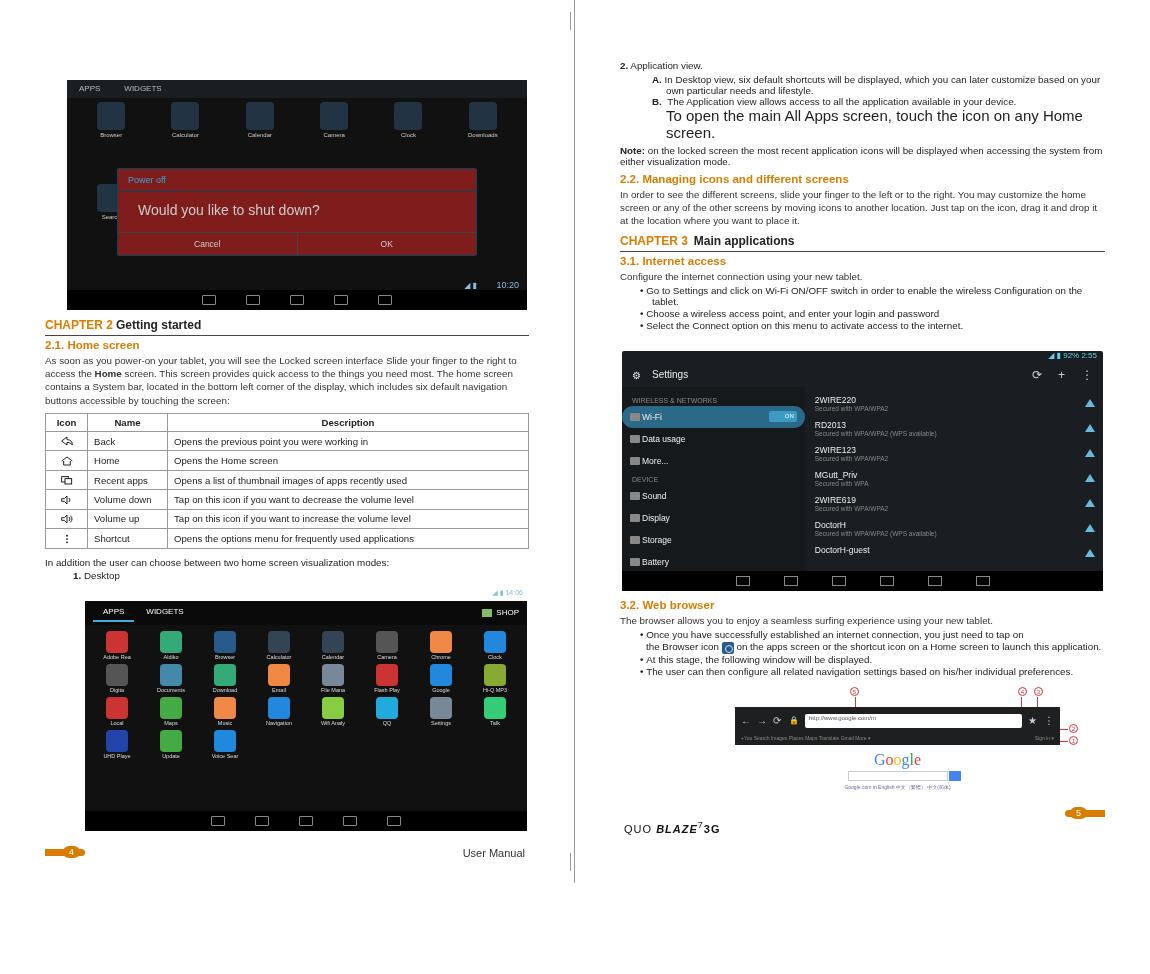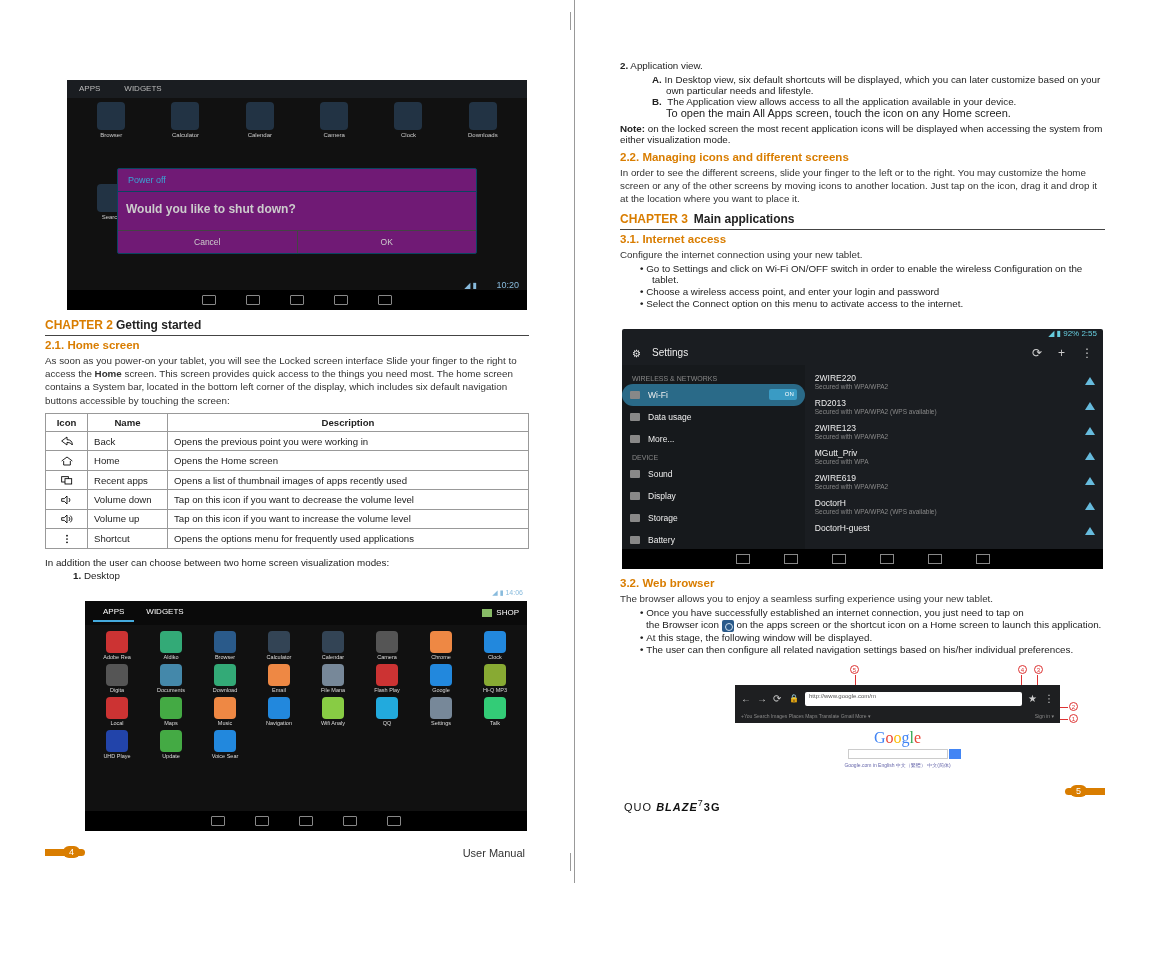--- a/index.html
+++ b/index.html
@@ -39,38 +39,38 @@
 .footer-label-right { font-size:11px; color:#111; margin-left:4px; font-weight:300;margin-top:28px;}
 .brand-logo { font-size:11px; letter-spacing:1px;}
 .brand-logo .quo { font-weight:300;}
 .brand-logo .blaze { font-weight:800; font-style:italic;}
 .brand-logo .sup7 { font-size:9px; vertical-align:super;}
 .brand-logo .g3 { font-weight:700;}
 
 .right-indent { margin-left:0px;}
 .abitem { font-size:9.8px; margin-left:46px; text-indent:-14px;}
 .abitem .ab{ font-weight:bold;}
-.abitem-sub { font-size:11px; margin-left:46px;}
+.abitem-sub { font-size:15px; margin-left:46px;}
 .note-line{ font-size:9.8px; margin:4px 0 6px 0;}
 .note-line .note-b{font-weight:bold;}
 .bullet { font-size:9.8px; margin-left:32px; text-indent:-12px; margin-bottom:1px;}
 .bullet:before { content:"• "; font-weight:bold;}
 .bullet-sub { font-size:9.8px; margin-left:26px;}
 .small-icon-inline{ display:inline-block; width:12px; height:12px; background:#2a5a8a; border-radius:2px; vertical-align:middle; position:relative;}
 .small-icon-inline:after{content:""; position:absolute; left:3px; top:3px; width:6px; height:6px; border:1px solid #d0e0f0; border-radius:50%;}
 
 
 .shot1-tabbar{ position:absolute; top:0; left:0; right:0; height:18px; background:#1a1d21; display:flex; font-size:8px; color:#bbb;}
 .shot1-tabbar div{ padding:4px 12px;}
 .shot1-grid{ position:absolute; top:22px; left:10px; right:10px; display:grid; grid-template-columns:repeat(6,1fr); gap:6px;}
 .shot1-app{ display:flex; flex-direction:column; align-items:center; font-size:6px; color:#ccc;}
 .shot1-app-ic{ width:28px; height:28px; background:#234; border-radius:4px; margin-bottom:2px;}
-.shot1-dialog{ position:absolute; top:88px; left:50px; right:50px; background:#701a75; border:1px solid #0a4560; border-radius:2px;}
+.shot1-dialog{ position:absolute; top:88px; left:50px; right:50px; background:#7f1d1d; border:1px solid #0a4560; border-radius:2px;}
 .shot1-dh{ color:#3aa4d4; font-size:9px; padding:6px 10px; border-bottom:1px solid #0a4560;}
-.shot1-db{ color:#ccc; font-size:12px; padding:10px 10px 14px 8px;font-weight:bold;}
+.shot1-db{ color:#ccc; font-size:14px; padding:10px 10px 14px 20px;}
 .shot1-df{ display:flex; border-top:1px solid #444;}
 .shot1-btn{ flex:1; text-align:center; color:#ccc; font-size:8.5px; padding:6px 0;}
 .shot1-btn:first-child{border-right:1px solid #444;}
 .shot1 .statusbar, .shot2 .statusbar{ position:absolute; bottom:0; left:0; right:0; height:20px; background:#000; display:flex; align-items:center; justify-content:center; gap:30px;}
 .shot1 .sb-ic, .shot2 .sb-ic{ width:14px; height:10px; border:1px solid #888; border-radius:1px;}
 .shot1-time{ position:absolute; bottom:20px; right:8px; color:#8bd; font-size:9px;}
 .shot1-stat{ position:absolute; bottom:20px; right:50px; font-size:8px; color:#8bd;}
 
 
 .shot2-top{ position:absolute; top:0; left:0; right:0; height:24px; background:#0a0a0a; display:flex; align-items:center; justify-content:space-between; padding:0 8px;}
@@ -87,21 +87,21 @@
 
 .shot3-status{ position:absolute; top:0; right:6px; color:#6cd; font-size:8px;}
 .shot3-header{ position:absolute; top:12px; left:0; right:0; height:24px; background:#1a1d21; display:flex; align-items:center; padding:0 10px; color:#eee; font-size:10px; justify-content:space-between;}
 .shot3-header-left{ display:flex; align-items:center; gap:6px;}
 .shot3-header-icons{ display:flex; gap:16px; font-size:12px; color:#ccc;}
 .shot3-settings-ic{ width:14px; height:10px; display:inline-block;}
 .shot3-body{ position:absolute; top:36px; left:0; right:0; bottom:20px; display:flex;}
 .shot3-left{ width:38%; background:#16191c; padding-top:6px;}
 .shot3-right{ flex:1; background:#1a1d21; padding-top:4px;}
 .shot3-cat{ font-size:7px; color:#888; padding:4px 10px 2px 10px;}
-.shot3-li{ font-size:8.5px; color:#eee; padding:6px 10px 6px 26px; position:relative;border-radius:11px;}
+.shot3-li{ font-size:8.5px; color:#eee; padding:6px 10px 6px 20px; position:relative;border-radius:11px;}
 .shot3-li.active{ background:#2a6a88;}
 .shot3-li:before{ content:""; position:absolute; left:8px; top:7px; width:10px; height:8px; background:#888; border-radius:1px;}
 .shot3-wifi-toggle{ position:absolute; right:8px; top:5px; width:28px; height:11px; background:#3a9bc4; border-radius:2px; font-size:6px; color:#fff; text-align:right; padding-right:3px; line-height:11px;}
 .shot3-net{ padding:4px 10px; color:#eee; font-size:8.5px; position:relative;}
 .shot3-net-sub{ font-size:6.5px; color:#888;}
 .shot3-net:after{ content:""; position:absolute; right:8px; top:8px; width:0; height:0; border-left:5px solid transparent; border-right:5px solid transparent; border-bottom:8px solid #6bd;}
 .shot3 .statusbar{ position:absolute; bottom:0; left:0; right:0; height:20px; background:#000; display:flex; align-items:center; justify-content:center; gap:34px;}
 .shot3 .sb-ic{ width:14px; height:10px; border:1px solid #888;}
 
 

